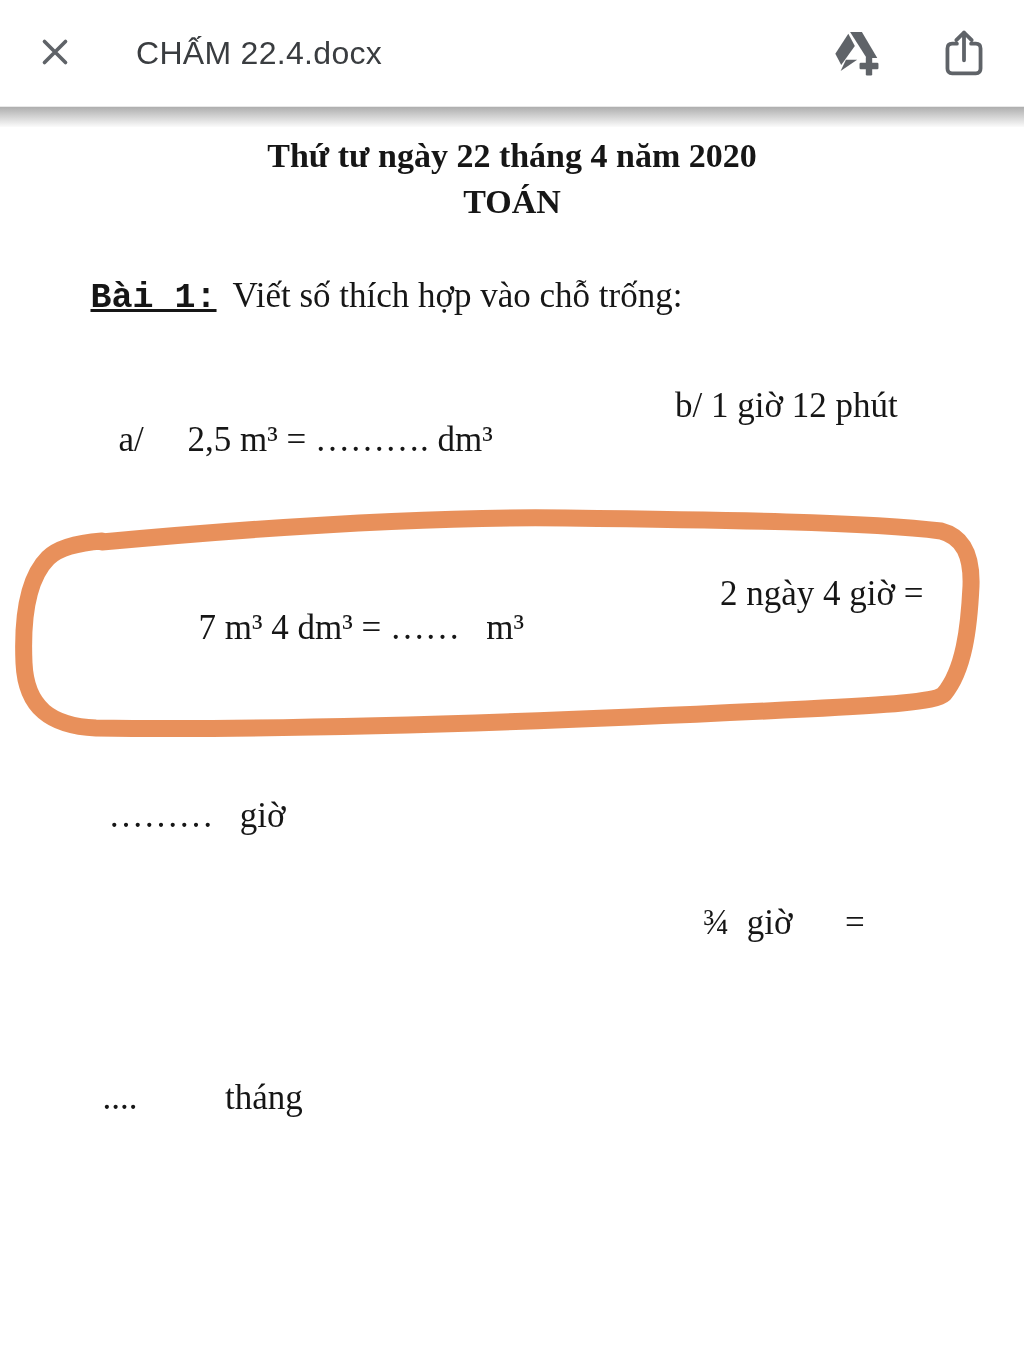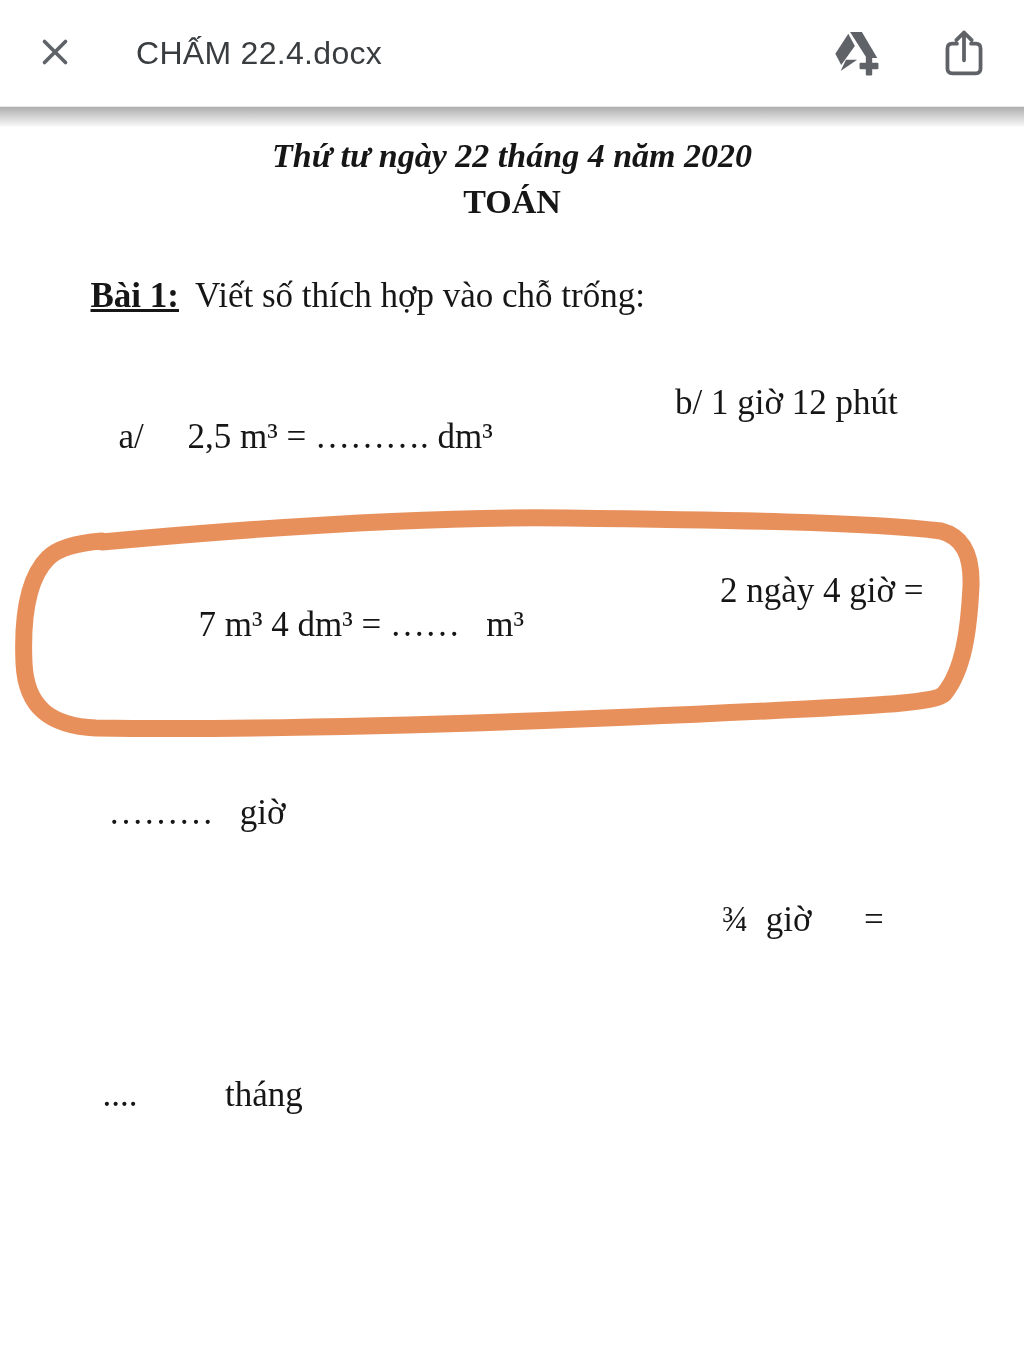--- a/index.html
+++ b/index.html
@@ -9,28 +9,28 @@
   .appbar{height:106px;display:flex;align-items:center;padding:0 30px;background:#fff;
           border-bottom:1px solid #e9e9e9;font-family:"Liberation Sans","DejaVu Sans",sans-serif;}
   .icon-btn{background:none;border:none;padding:4px;cursor:pointer;display:flex;align-items:center;justify-content:center;}
   .appbar-title{margin-left:56px;font-size:32px;color:#3a3d40;letter-spacing:.3px;flex:0 1 auto;
                 white-space:nowrap;overflow:hidden;text-overflow:ellipsis;}
   .appbar-spacer{flex:1;}
   .shadow-band{height:20px;background:linear-gradient(#aeaeae,#fbfbfb);}
   
   .page{padding:6px 38px 0;font-size:35px;line-height:47px;}
   .t-center{text-align:center;font-size:34px;line-height:46px;}
-  .bold{font-weight:bold;} .italic{font-style:italic;}
-  .label{font-weight:bold;text-decoration:underline;}
+  .bold{font-weight:bold;} .italic{}
+  .label{font-weight:bold;text-decoration:underline;font-family:Liberation Mono, monospace;}
   .label-gap{margin-right:16px;}
   .ex-row{position:relative;line-height:47px;white-space:pre-wrap;}
   .ex-right{position:absolute;top:0;white-space:pre-wrap;margin-top:13px;}
   .ind-r1{padding-left:28px;} .ind-r2{padding-left:0;} .ind-r3{padding-left:108px;}
   .ind-r4{padding-left:18px;} .ind-r5{padding-left:68px;} .ind-r6{padding-left:12px;}
-  .pos-r1{left:637px;} .pos-r3{left:682px;} .pos-r5{left:684px;}
+  .pos-r1{left:637px;} .pos-r3{left:682px;} .pos-r5{left:665px;}
   
   .marker{position:absolute;left:6px;top:498px;width:1000px;height:260px;z-index:4;pointer-events:none;}
 </style>
 </head>
 <body>
 
 <div class="screen">
 
   <div class="appbar">
     <button class="icon-btn">

